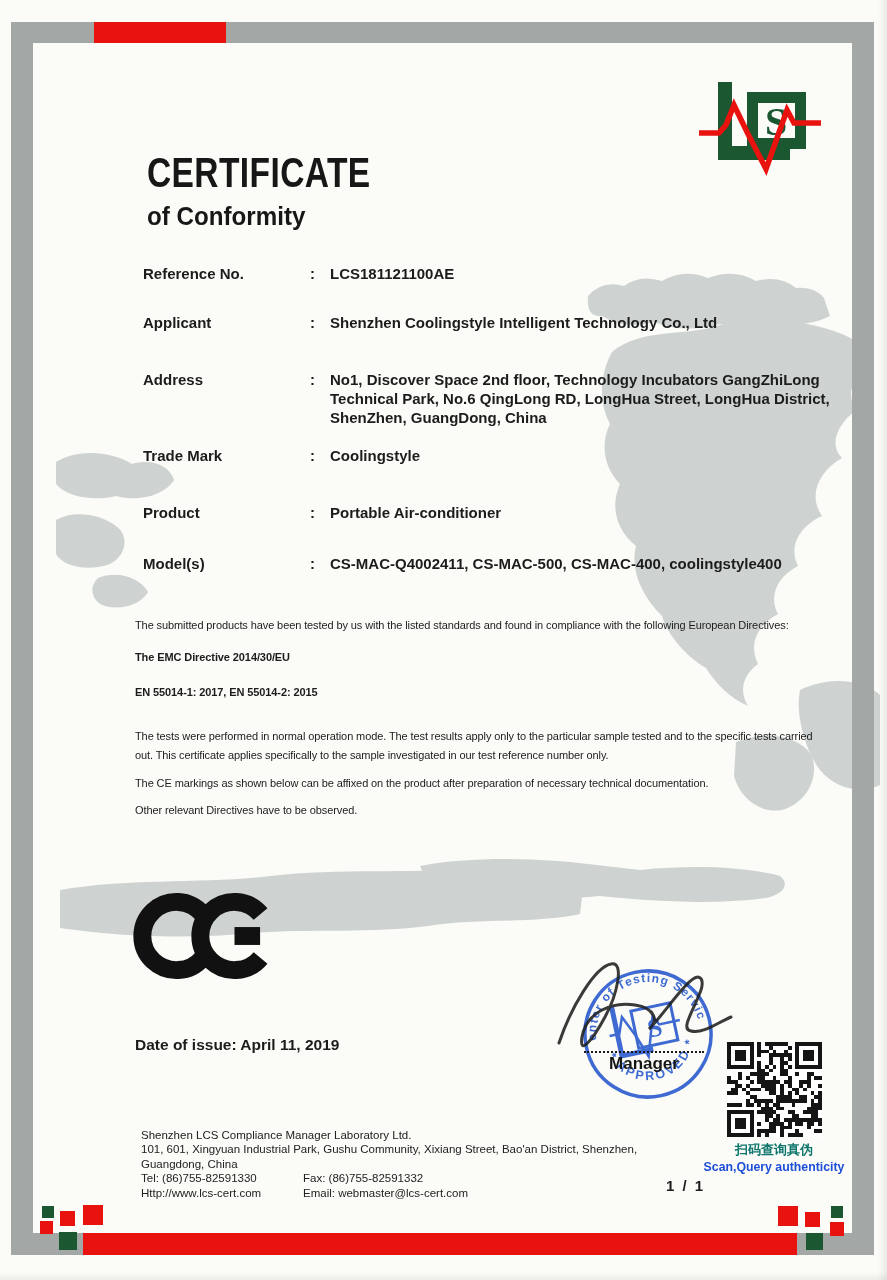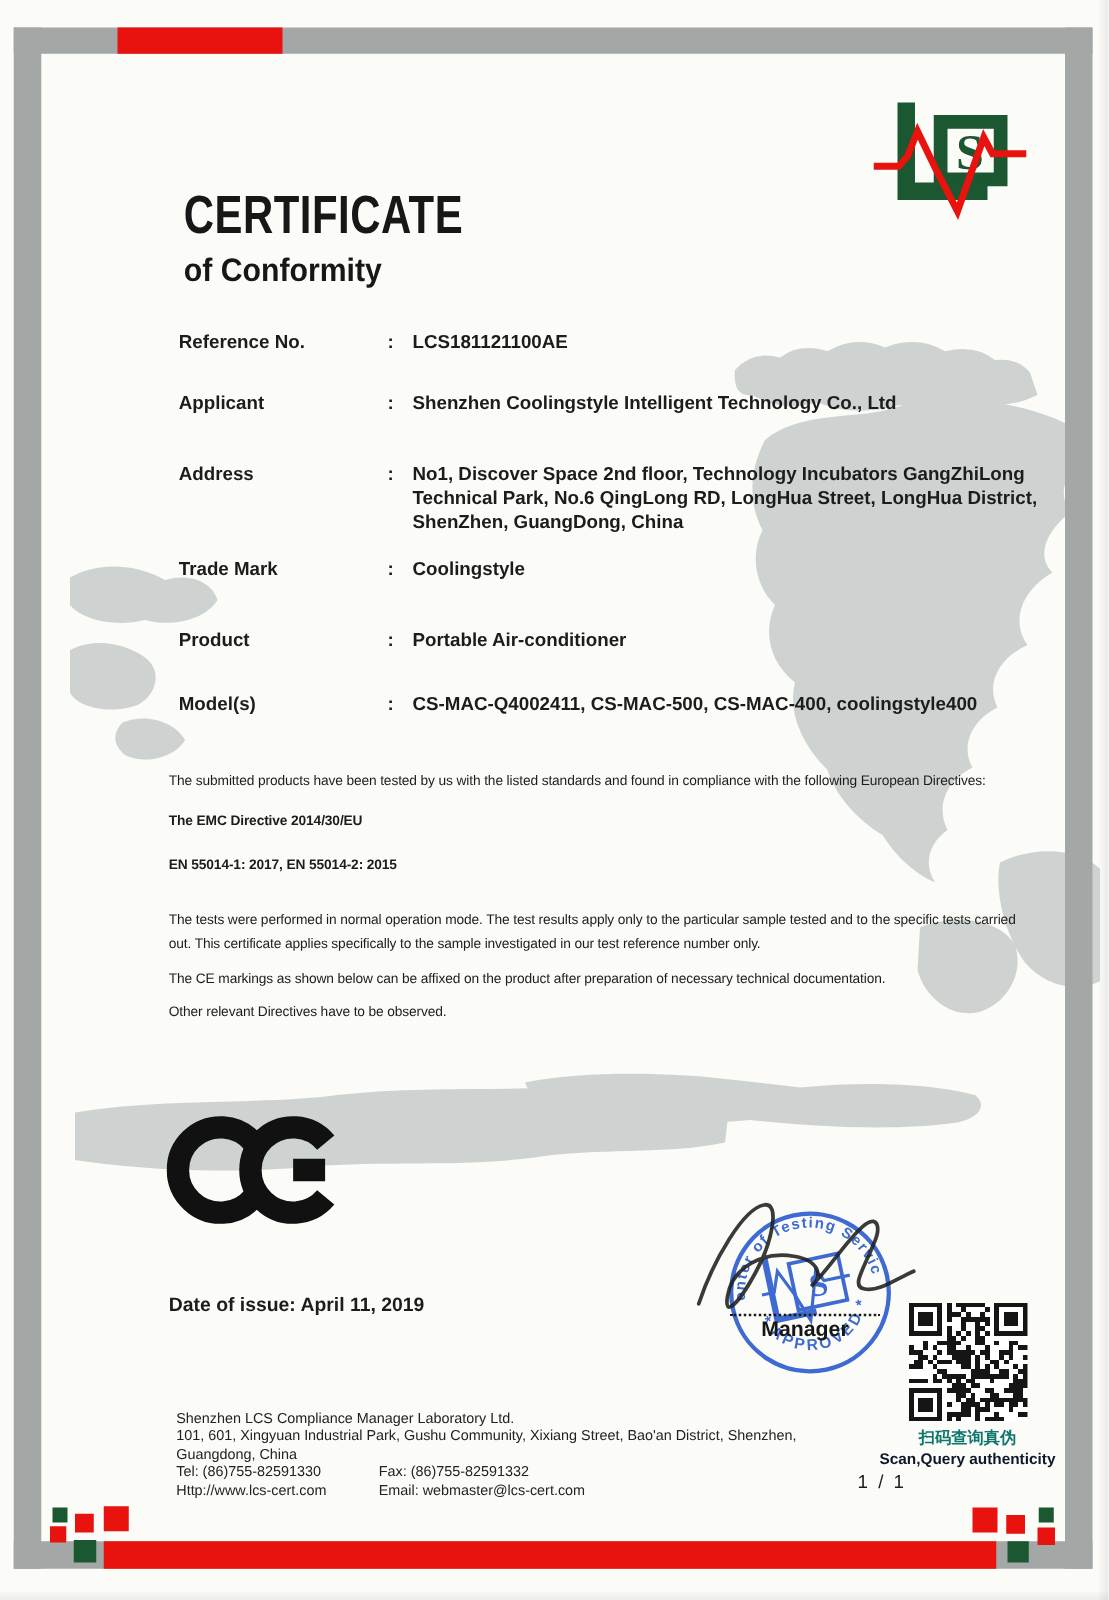--- a/index.html
+++ b/index.html
@@ -40,25 +40,25 @@
   .st-ce{margin-bottom:8px !important;}
   .ce{left:133px;top:884px;}
   .dateline{left:135px;top:1036px;font-size:15.5px;font-weight:bold;}
   .stamp{left:558px;top:948px;z-index:5;}
   .signature{left:545px;top:955px;z-index:6;}
   .manager-line{position:absolute;left:584px;top:1051px;width:120px;border-top:2px dotted #1a1a1a;z-index:7;}
   .manager-label{position:absolute;left:584px;top:1054px;width:120px;text-align:center;font-size:17px;font-weight:bold;color:#161616;z-index:7;}
   .qrblock{left:694px;top:1042px;width:160px;z-index:8;}
   .qr{display:block;margin:0 auto;background:#fff;}
   .qr-cn{text-align:center;font-size:13px;font-weight:bold;margin-top:4px;color:#0f766e;}
-  .qr-en{text-align:center;font-size:12.3px;font-weight:bold;margin-top:1px;color:#0f172a;white-space:nowrap;}
+  .qr-en{text-align:center;font-size:12.3px;font-weight:bold;margin-top:1px;color:#1d4ed8;white-space:nowrap;}
   .footer{left:141px;top:1128px;font-size:11.5px;line-height:14.4px;color:#222;}
   .frow2{display:flex;}
   .fcol1{width:162px;flex:none;}
-  .pagenum{left:666px;top:1177px;font-size:15px;font-weight:normal;letter-spacing:2px;margin-left:20px;}
+  .pagenum{left:666px;top:1177px;font-size:15px;font-weight:bold;letter-spacing:2px;}
   .edge-r{position:absolute;right:0;top:0;width:9px;height:100%;background:linear-gradient(to right,rgba(0,0,0,0),rgba(0,0,0,.07));z-index:9;}
   .edge-b{position:absolute;left:0;bottom:0;width:100%;height:8px;background:linear-gradient(to bottom,rgba(0,0,0,0),rgba(0,0,0,.06));z-index:9;}
 </style>
 </head>
 <body>
 
 <div class="page">
 
   <svg class="map" width="887" height="1280" viewBox="0 0 887 1280">
     <g fill="#ced3d2">

